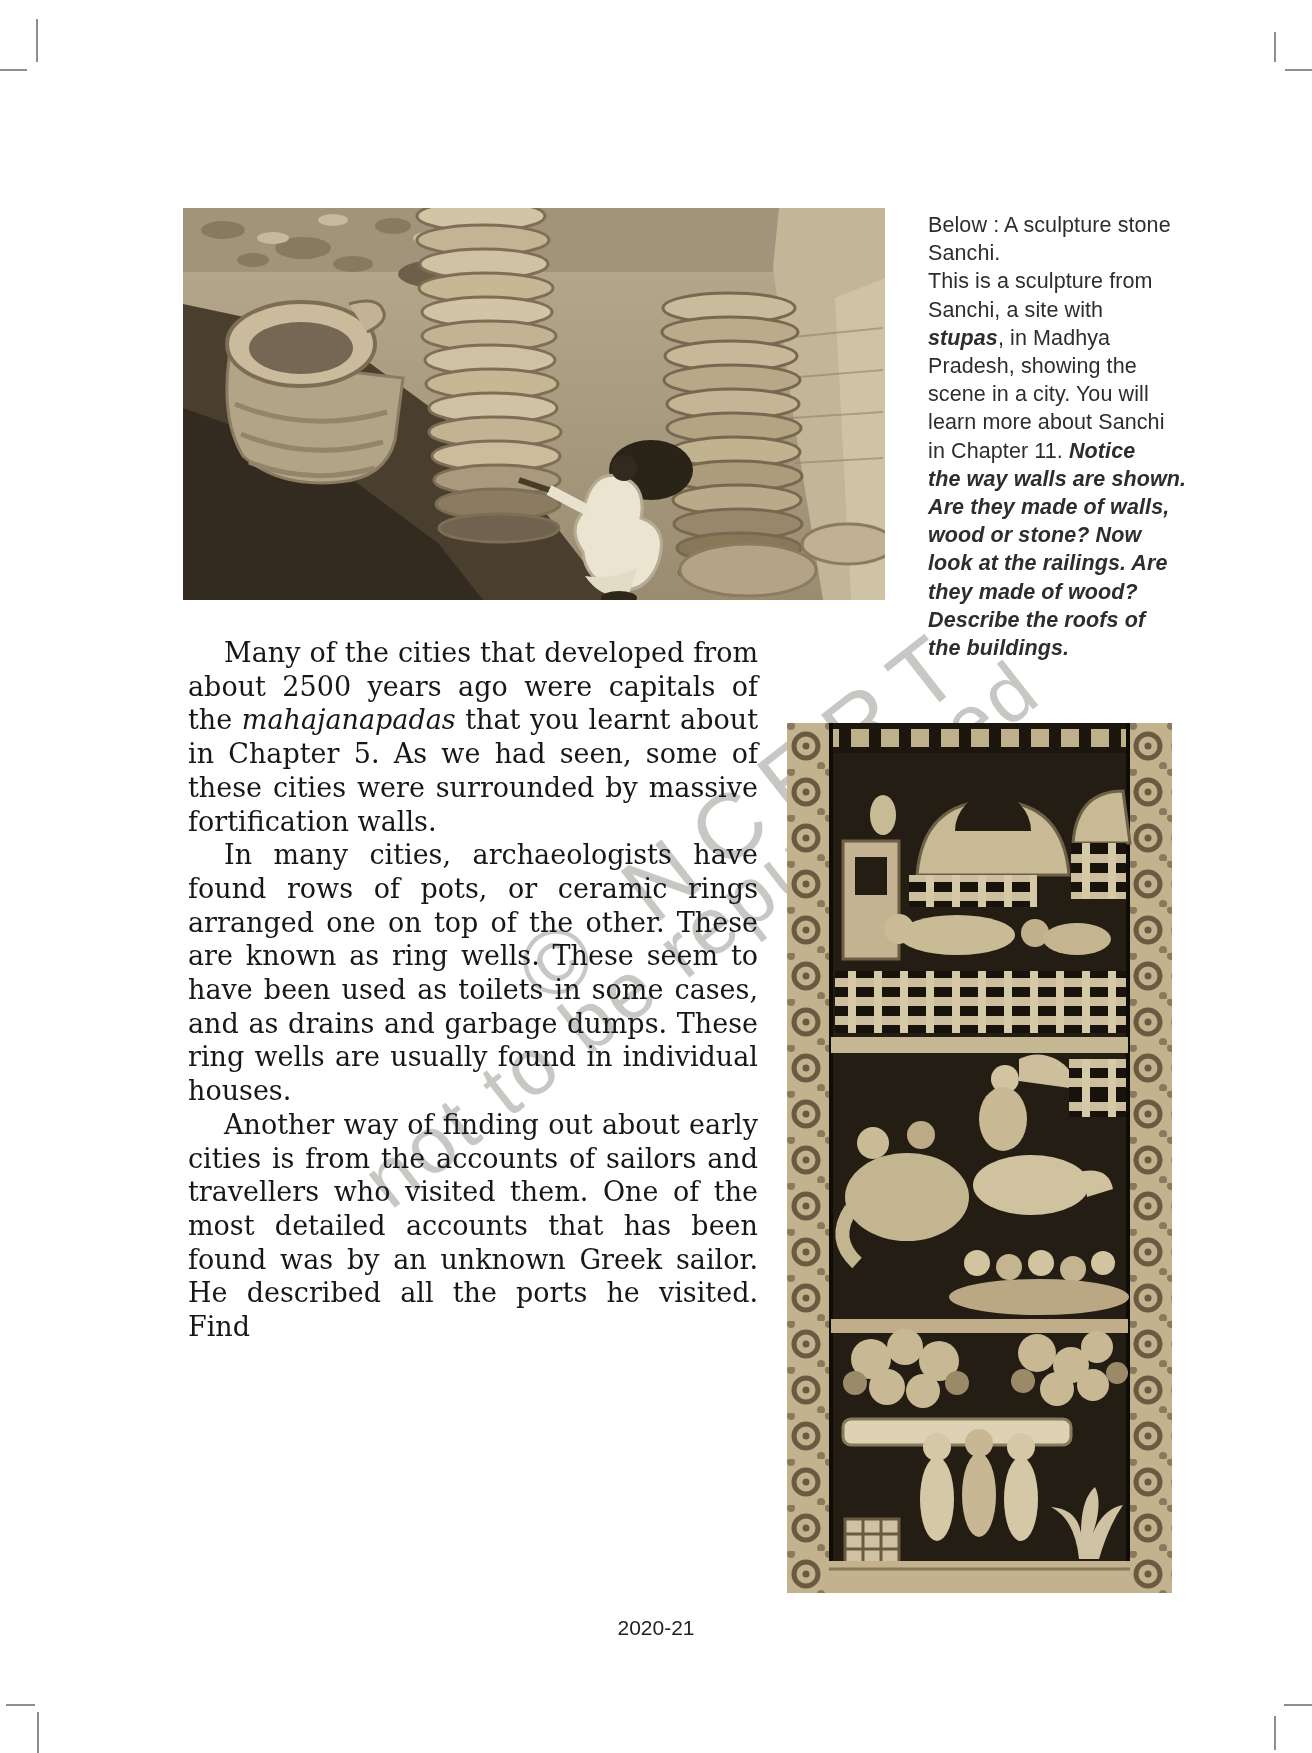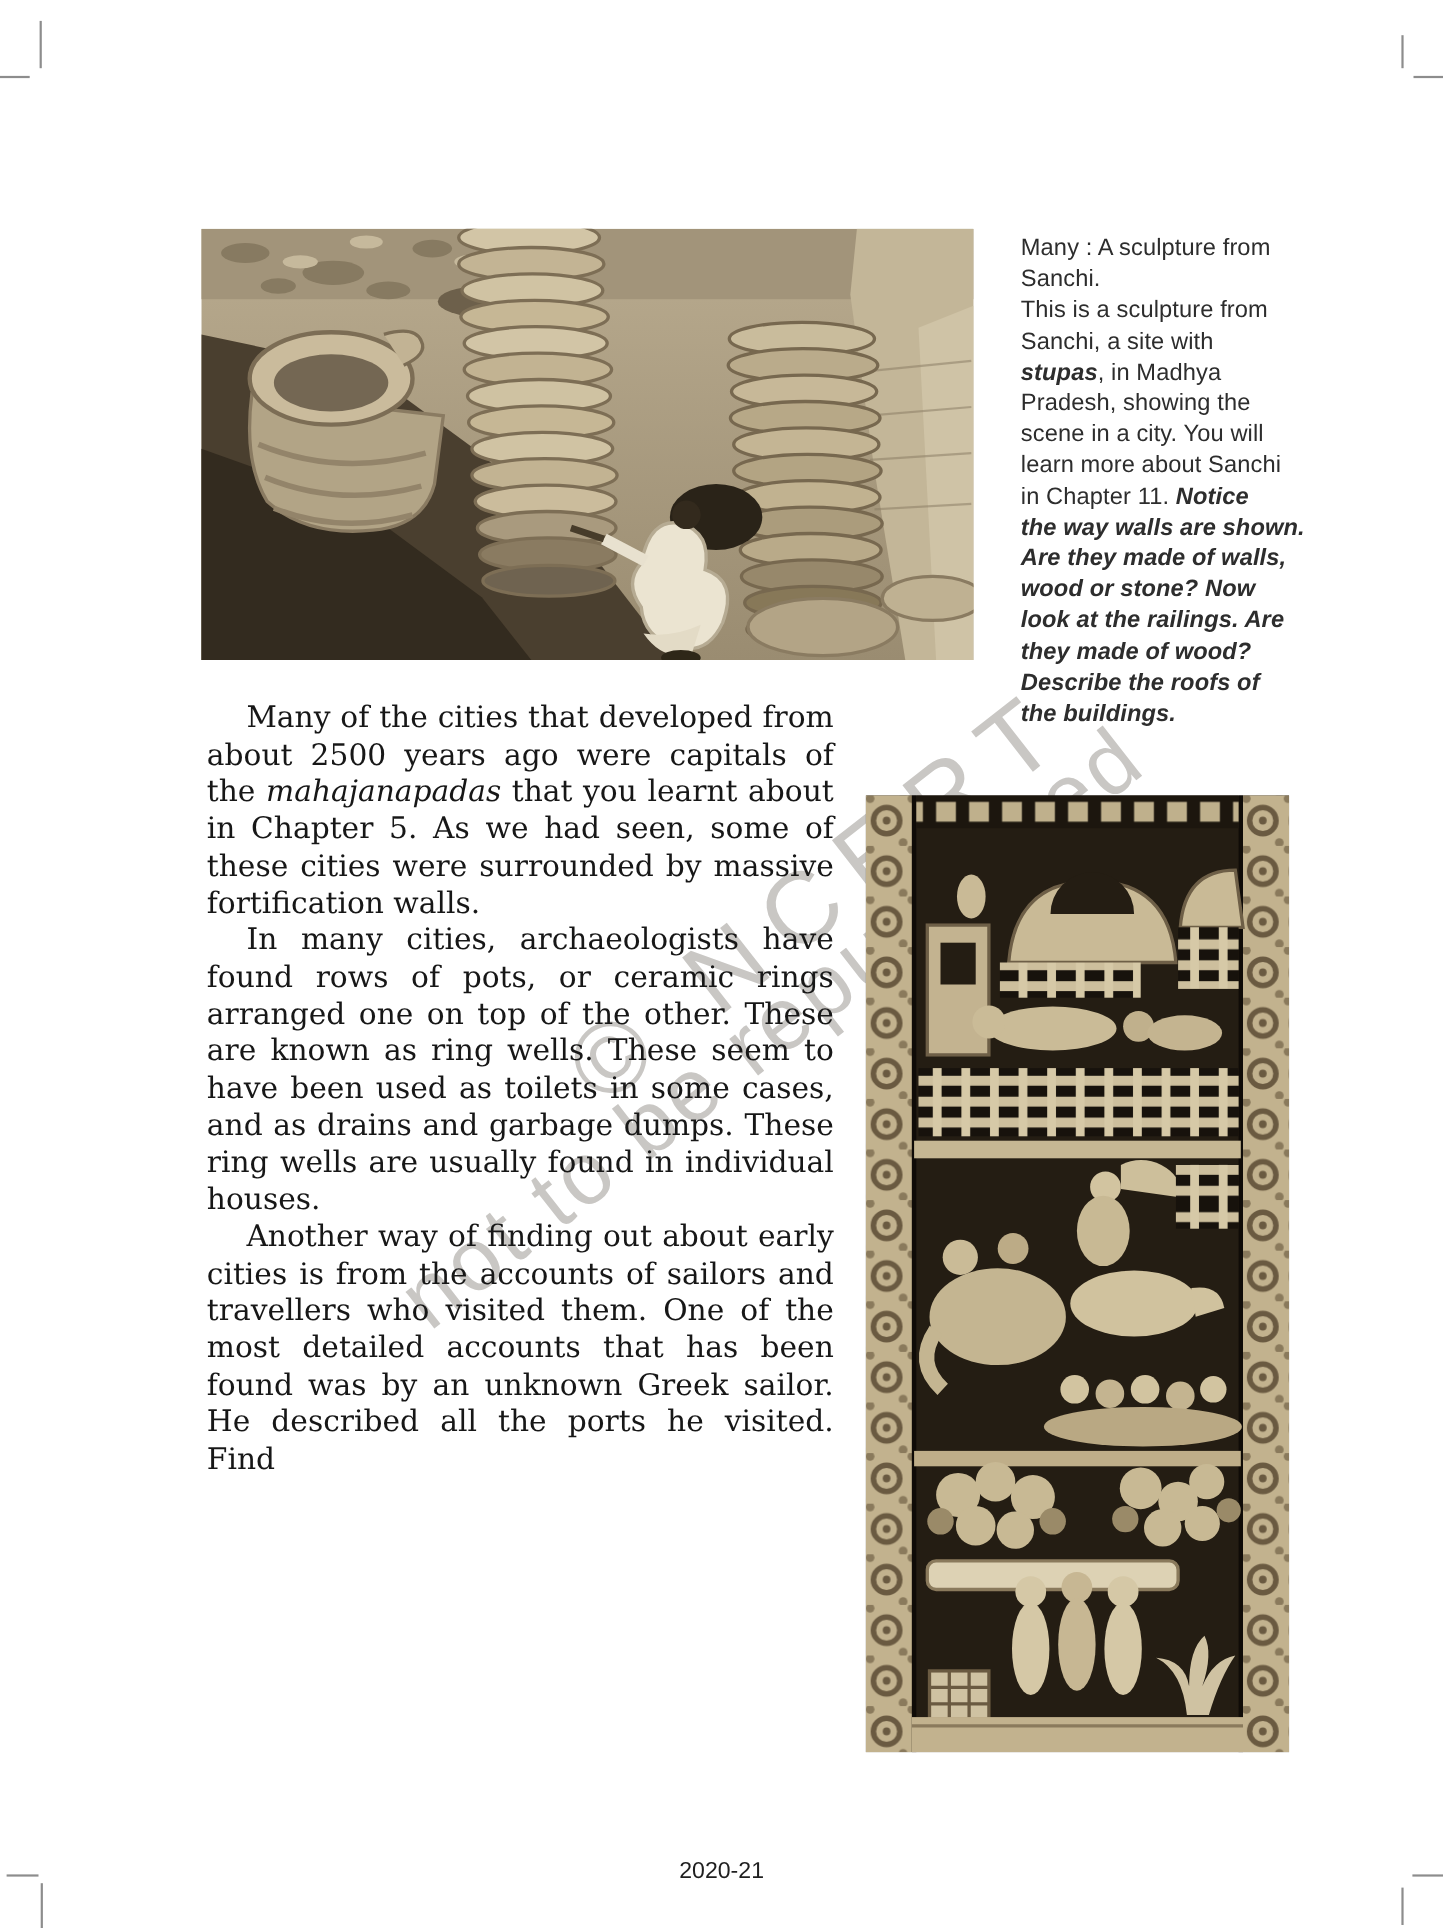--- a/index.html
+++ b/index.html
@@ -38,21 +38,21 @@
     position:absolute; z-index:1; color:#c9c7c4; text-align:center;
     font-family:"Liberation Sans",sans-serif; white-space:nowrap;
   }
   .wm1 { left:430px; top:760px; width:640px; height:120px;
          font-size:92px; letter-spacing:20px; transform:rotate(-38deg); }
   .wm2 { left:280px; top:885px; width:860px; height:120px;
          font-size:80px; letter-spacing:4px; transform:rotate(-38deg); }
 
   
   .footer {
-    position:absolute; left:0; top:1689px; width:100%; z-index:3;
+    position:absolute; left:0; top:1616px; width:100%; z-index:3;
     text-align:center; font-size:21px; color:#1f1f1f;
   }
 </style>
 </head>
 <body>
 
 <div class="page">
 
   <div class="cropmark" style="left:36px;top:19px;width:2px;height:43px;"></div>
   <div class="cropmark" style="left:0;top:69px;width:27px;height:2px;"></div>
@@ -156,21 +156,21 @@
         <path d="M402 368 q18 26 44 18 l8 -26 q-26 12 -52 8 z" fill="#e3dbc6"></path>
         <ellipse cx="436" cy="390" rx="18" ry="7" fill="#2e2718"></ellipse>
       </g>
 
       <ellipse cx="565" cy="362" rx="68" ry="26" fill="#b3a486" stroke="#8a7b61" stroke-width="3"></ellipse>
       <ellipse cx="665" cy="336" rx="46" ry="20" fill="#bfb192" stroke="#8a7b61" stroke-width="3"></ellipse>
     </svg>
   </div>
 
   <div class="caption">
-      <div><span>Many : A sculpture from</span></div>
+      <div><span>Below : A sculpture stone</span></div>
       <div><span>Sanchi.</span></div>
       <div><span>This is a sculpture from</span></div>
       <div><span>Sanchi, a site with</span></div>
       <div><i>stupas</i><span>, in Madhya</span></div>
       <div><span>Pradesh, showing the</span></div>
       <div><span>scene in a city. You will</span></div>
       <div><span>learn more about Sanchi</span></div>
       <div><span>in Chapter 11. </span><i>Notice</i></div>
       <div><i>the way walls are shown.</i></div>
       <div><i>Are they made of walls,</i></div>

